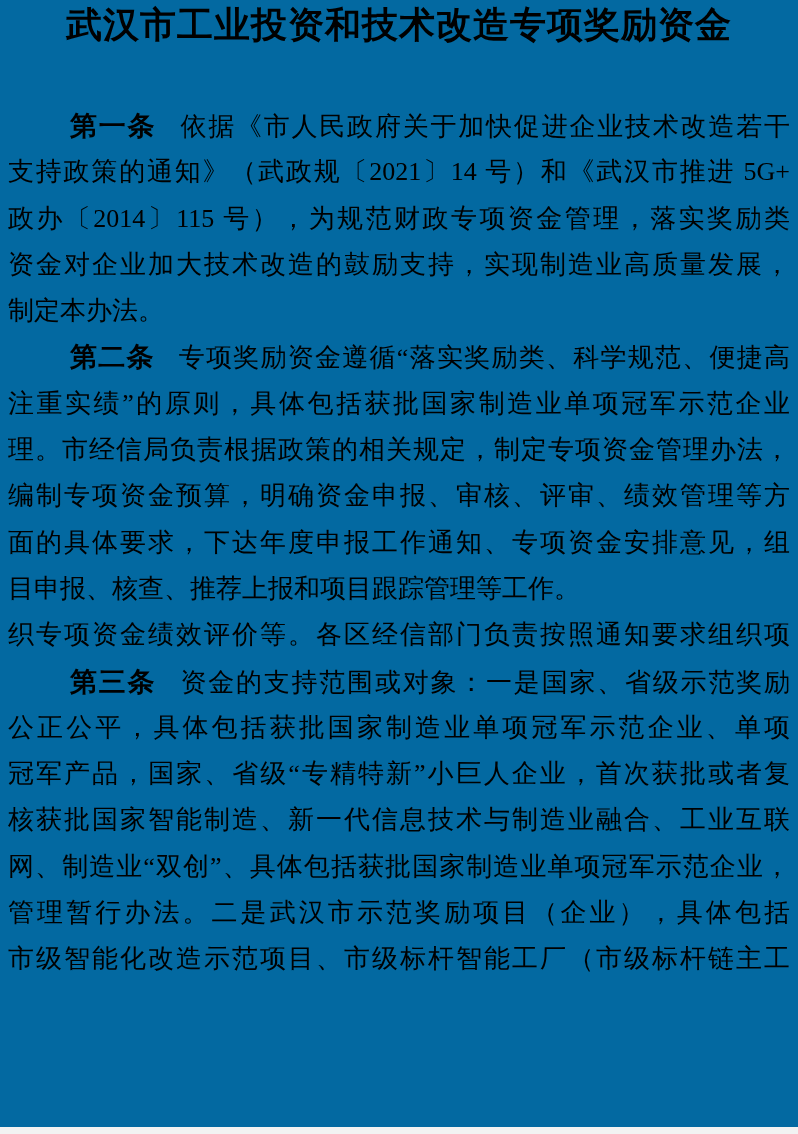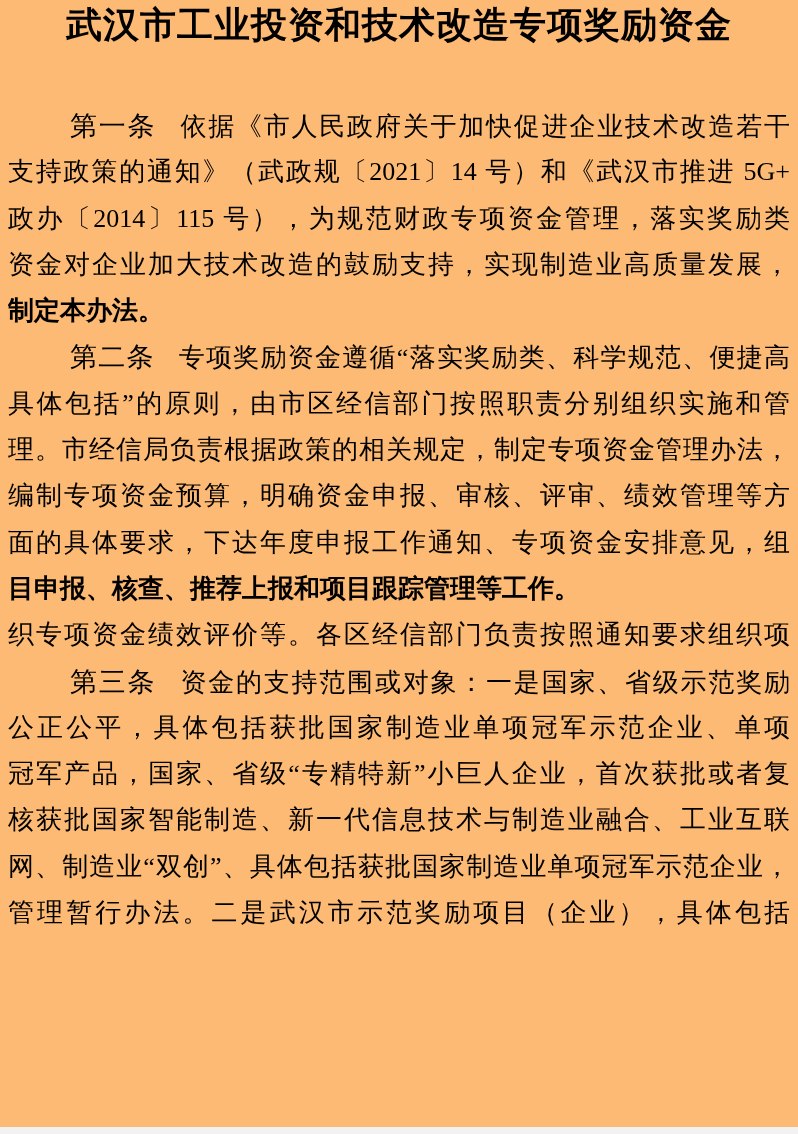--- a/index.html
+++ b/index.html
@@ -9,21 +9,21 @@
     background: #ffffff;
     color: #000000;
     overflow: hidden;
     position: relative;
     font-family: "Liberation Serif", serif;
   }
   .page {
     width: 798px;
     height: 1134px;
     position: relative;
-    background: #fdba74;
+    background: #0369a1;
   }
   .doc-title {
     padding-top: 2px;
     text-align: center;
     font-family: "Liberation Serif", serif;
     font-weight: 700;
     font-size: 36px;
     line-height: 47px;
     letter-spacing: 1px;
   }
@@ -35,24 +35,24 @@
   }
   .paragraph { margin: 0; }
   .line {
     height: 46.3px;
     overflow: hidden;
     text-align: justify;
     text-align-last: justify;
     text-justify: inter-character;
   }
   .line.indent { text-indent: 62px; }
-  .line.end { text-align-last: left; font-weight: bold; }
+  .line.end { text-align-last: left; }
   .clause-label {
     font-family: "Liberation Sans", sans-serif;
-    font-weight: 400;
+    font-weight: 700;
     font-size: 27px;
     margin-right: 24px;
   }
   .bottom-strip {
     position: absolute;
     left: 0;
     bottom: 0;
     width: 798px;
     height: 7px;
     background: #f2f2f2;
@@ -69,31 +69,32 @@
   <main class="doc-body" id="doc-body">
       <div class="paragraph">
         <div class="line indent"><b class="clause-label">第一条</b><span>依据《市人民政府关于加快促进企业技术改造若干</span></div>
         <div class="line"><span>支持政策的通知》（武政规〔2021〕14 号）和《武汉市推进 5G+</span></div>
         <div class="line"><span>政办〔2014〕115 号），为规范财政专项资金管理，落实奖励类</span></div>
         <div class="line"><span>资金对企业加大技术改造的鼓励支持，实现制造业高质量发展，</span></div>
         <div class="line end"><span>制定本办法。</span></div>
       </div>
       <div class="paragraph">
         <div class="line indent"><b class="clause-label">第二条</b><span>专项奖励资金遵循“落实奖励类、科学规范、便捷高效、</span></div>
-        <div class="line"><span>具体包括”的原则，由市区经信部门按照职责分别组织实施和管</span></div>
+        <div class="line"><span>注重实绩”的原则，具体包括获批国家制造业单项冠军示范企业</span></div>
         <div class="line"><span>理。市经信局负责根据政策的相关规定，制定专项资金管理办法，</span></div>
         <div class="line"><span>编制专项资金预算，明确资金申报、审核、评审、绩效管理等方</span></div>
         <div class="line"><span>面的具体要求，下达年度申报工作通知、专项资金安排意见，组</span></div>
         <div class="line end"><span>目申报、核查、推荐上报和项目跟踪管理等工作。</span></div>
         <div class="line"><span>织专项资金绩效评价等。各区经信部门负责按照通知要求组织项</span></div>
       </div>
       <div class="paragraph">
         <div class="line indent"><b class="clause-label">第三条</b><span>资金的支持范围或对象：一是国家、省级示范奖励</span></div>
         <div class="line"><span>公正公平，具体包括获批国家制造业单项冠军示范企业、单项</span></div>
         <div class="line"><span>冠军产品，国家、省级“专精特新”小巨人企业，首次获批或者复</span></div>
         <div class="line"><span>核获批国家智能制造、新一代信息技术与制造业融合、工业互联</span></div>
         <div class="line"><span>网、制造业“双创”、具体包括获批国家制造业单项冠军示范企业，</span></div>
         <div class="line"><span>管理暂行办法。二是武汉市示范奖励项目（企业），具体包括</span></div>
+        <div class="line"><span>市级智能化改造示范项目、市级标杆智能工厂（市级标杆链主工</span></div>
       </div>
     </main>
 
   <div class="bottom-strip"></div>
 </div>
 
 </body></html>

